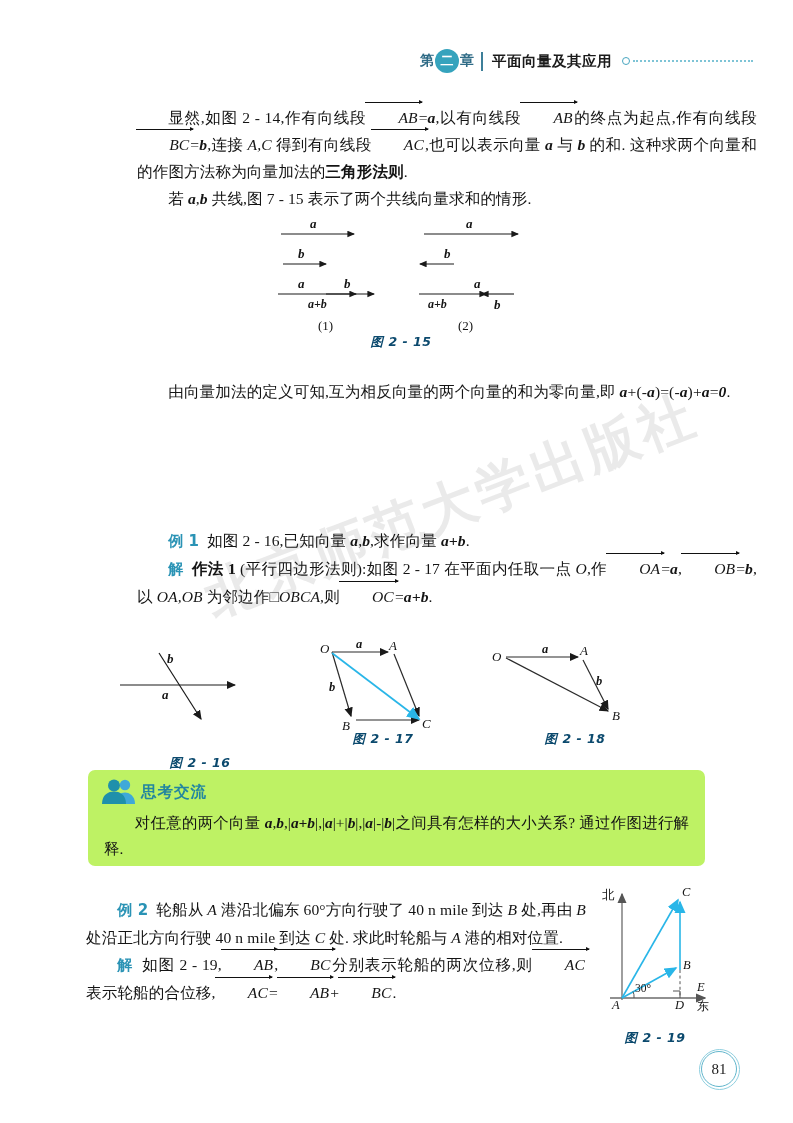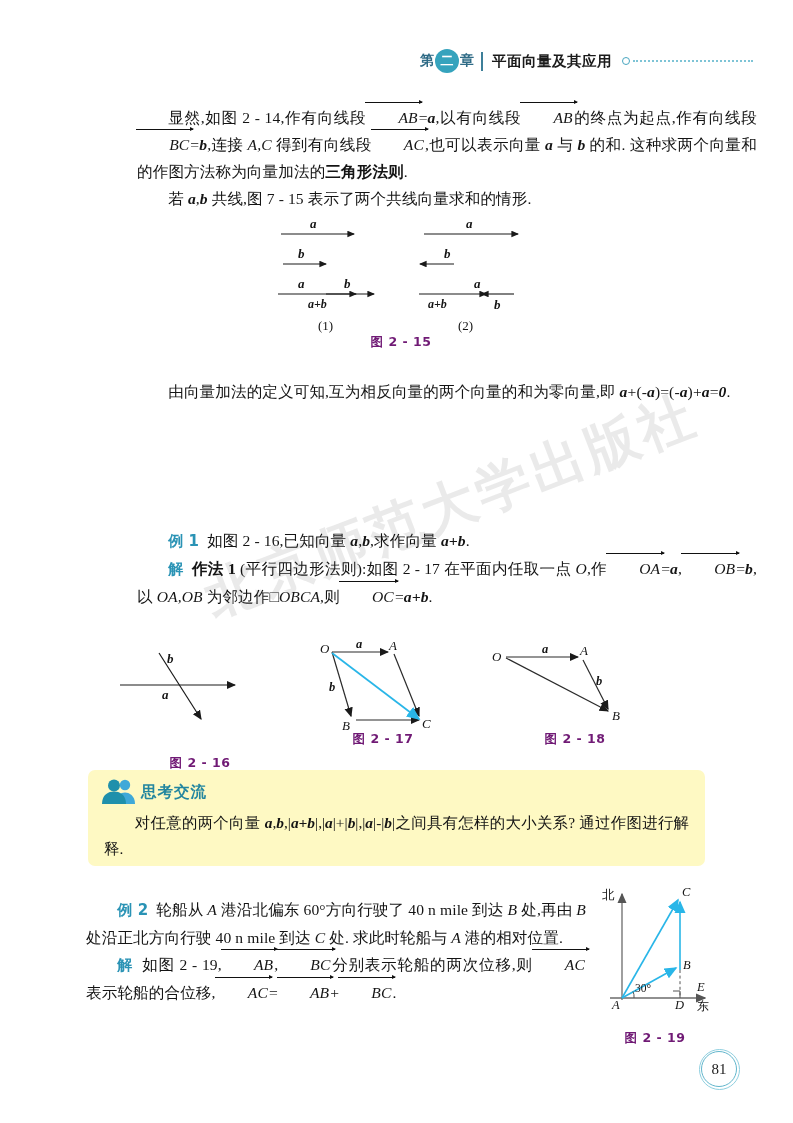--- a/index.html
+++ b/index.html
@@ -76,28 +76,28 @@
   }
   .ovec::before{
     content:"";position:absolute;right:-4px;top:-4.4px;
     border-left:4px solid #111;border-top:2.4px solid transparent;border-bottom:2.4px solid transparent;
   }
 
   
   .fig{position:absolute;}
   .figcap{
     font-family:"DejaVu Sans","Liberation Sans",sans-serif;
-    color:#701a75;font-size:12.5px;font-weight:bold;
-    text-align:center;letter-spacing:.5px;
+    color:#0c4a6e;font-size:12.5px;font-weight:bold;
+    text-align:center;letter-spacing:.5px;font-style:italic;
   }
 
   
   .think-box{
     position:absolute;left:88px;top:770px;width:617px;height:96px;
-    background:#fef9c3;border-radius:7px;
+    background:#bef264;border-radius:7px;
   }
   .think-head{
     position:absolute;left:14px;top:8px;display:flex;align-items:flex-end;gap:5px;
   }
   .think-title{
     font-family:"DejaVu Sans","Liberation Sans",sans-serif;
     font-weight:bold;font-size:15.5px;color:#23869f;letter-spacing:1px;
     padding-bottom:1px;
   }
   .think-body{

